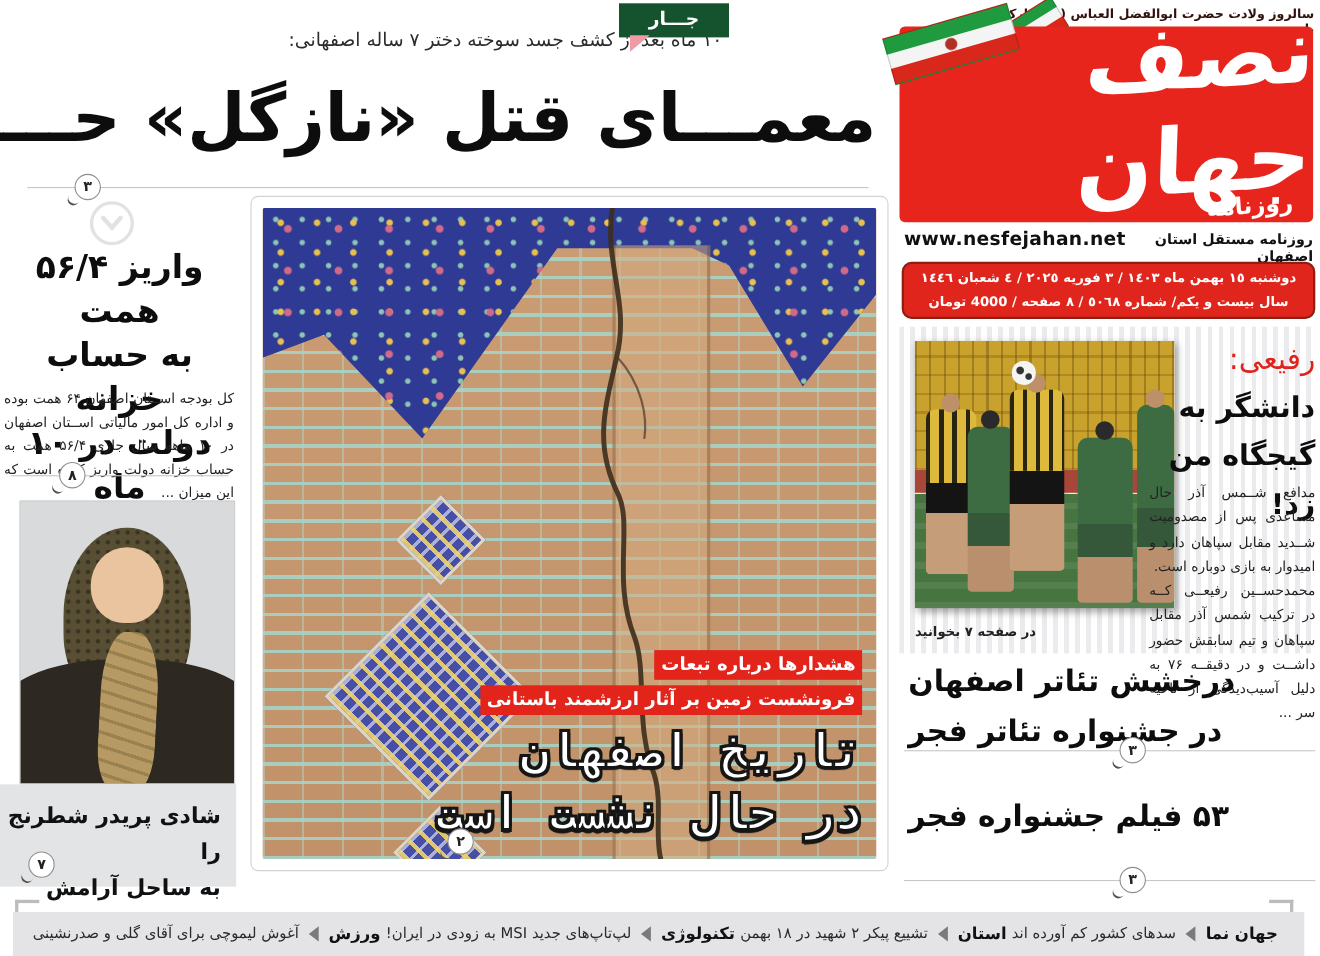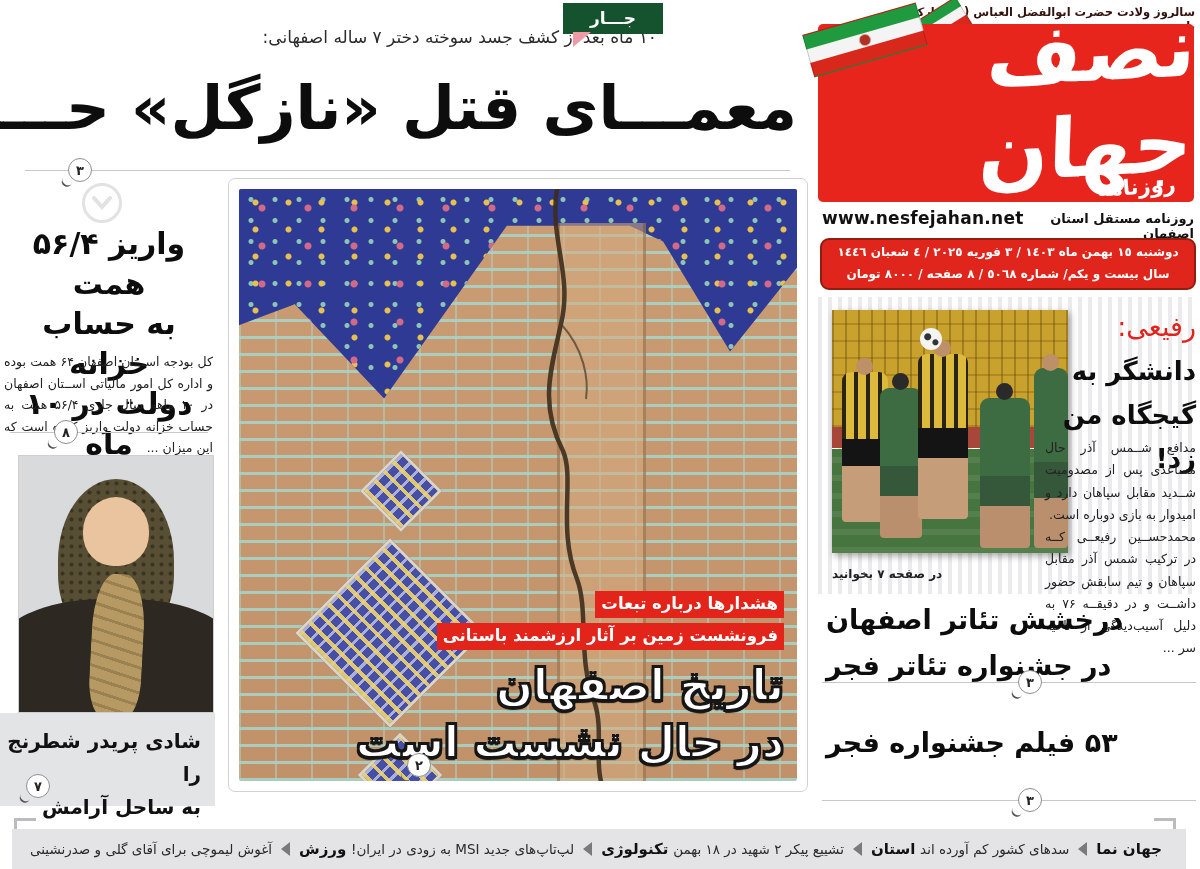--- a/index.html
+++ b/index.html
@@ -70,21 +70,21 @@
          border:3px solid #ded6c0; transform:rotate(45deg); }
   .m-d1 { left:133px; top:273px; width:58px; height:58px; }
   .m-d2 { left:84px;  top:377px; width:134px; height:134px; }
   .m-d3 { left:131px; top:556px; width:60px; height:60px; }
   .m-crack { position:absolute; inset:0; }
   .m-label { position:absolute; right:13px; background:#e2241b; color:#fff; font-weight:bold;
          font-size:16.5px; padding:3px 6px 5px; z-index:4; white-space:nowrap; }
   .m-l1 { top:402px; } .m-l2 { top:434px; }
   .m-head { position:absolute; right:13px; top:468px; text-align:right; font-size:43px; font-weight:900;
          line-height:57px; color:#fff; z-index:4; -webkit-text-stroke:1.8px #161616;
-         text-shadow:2px 2px 0 #161616, -2px 2px 0 #161616, 2px -2px 0 #161616, -2px -2px 0 #161616, 0 3px 1px #161616; }
+         text-shadow:2px 2px 0 #161616, -2px 2px 0 #161616, 2px -2px 0 #161616, -2px -2px 0 #161616, 0 3px 1px #161616;font-family:Liberation Mono, monospace; }
   .m-pgc { position:absolute; left:168px; top:564px; z-index:5; }
 
   
   .congrats { position:absolute; left:900px; top:5px; width:295px; text-align:right; font-size:11.5px;
          font-weight:bold; color:#33120e; }
   .logo-box { position:absolute; left:818px; top:24px; width:376px; height:178px; background:#e8251d;
          border-radius:5px; z-index:2; overflow:visible; }
   .logo-title { position:absolute; inset:0; display:flex; align-items:center; justify-content:center;
          color:#fff; font-size:82px; font-weight:900; letter-spacing:-3px; transform:rotate(-3deg) skewX(-5deg);
          padding-bottom:18px; }
@@ -210,21 +210,21 @@
   <div class="flag flag2"></div>
   <div class="logo-box">
     <div class="logo-title">نصف جهان</div>
     <div class="logo-sub">روزنامه</div>
   </div>
   <div class="flag flag1"></div>
   <div class="website">www.nesfejahan.net</div>
   <div class="tagline">روزنامه مستقل استان اصفهان</div>
   <div class="datebar">
     <div>دوشنبه ١٥ بهمن ماه ١٤٠٣ / ٣ فوریه ٢٠٢٥ / ٤ شعبان ١٤٤٦</div>
-    <div>سال بیست و یکم/ شماره ٥٠٦٨ / ٨ صفحه / ٨٠٠٠ تومان</div>
+    <div>سال بیست و یکم/ شماره ٥٠٦٨ / ٨ صفحه / 4000 تومان</div>
   </div>
 
   <div class="stripes"></div>
   <div class="fb">
     <div class="fb-seats"></div>
     <div class="fb-wall"></div>
     <div class="fb-pitch"></div>
     <div class="pl pl-y" style="left:10px; top:62px; width:46px; height:150px;"></div>
     <div class="pl-head" style="left:24px; top:48px;"></div>
     <div class="pl pl-g" style="left:48px; top:78px; width:42px; height:150px;"></div>

